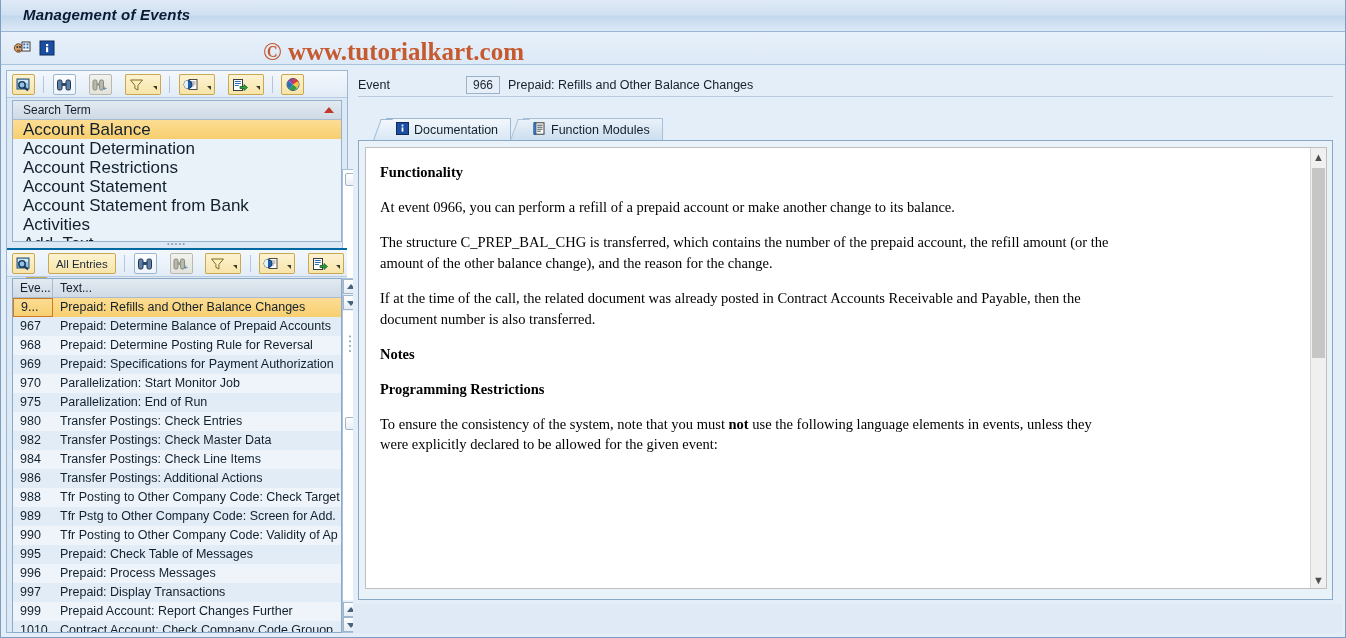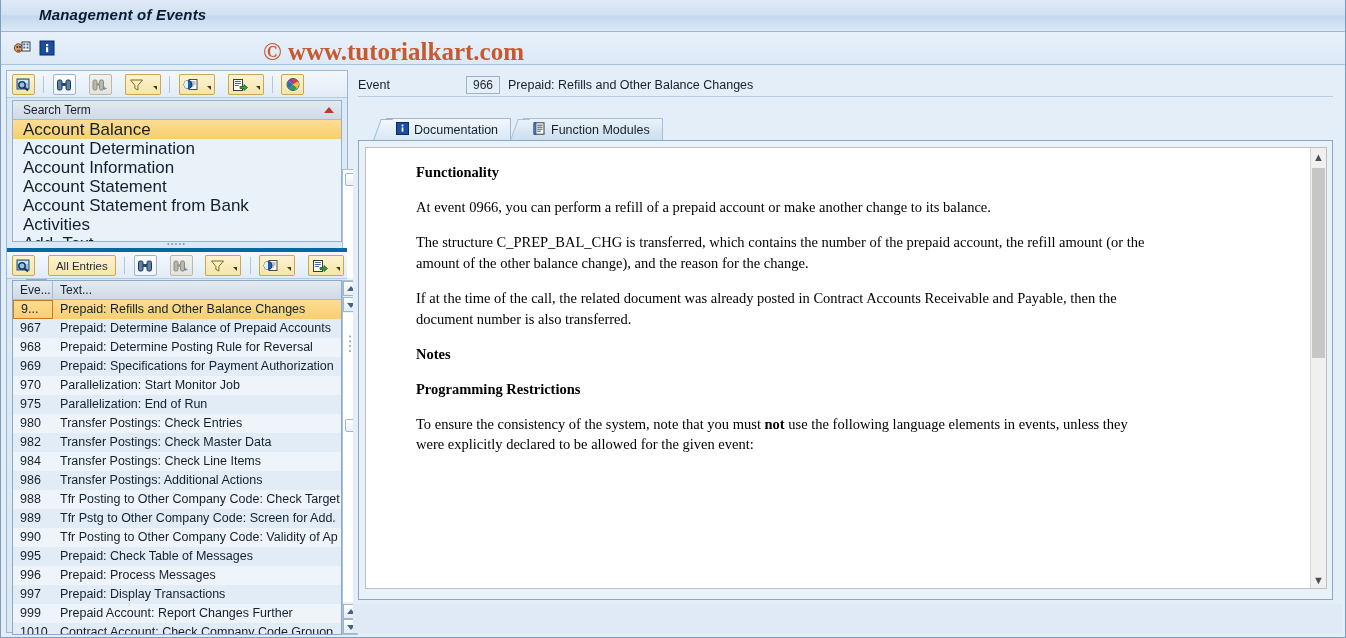--- a/index.html
+++ b/index.html
@@ -28,21 +28,20 @@
     width: 1346px; height: 32px;
     background: linear-gradient(to bottom, #dfeaf6 0%, #cfe0f1 48%, #c3d8ed 52%, #dbe8f6 100%);
     border-bottom: 1px solid #9ab6d4;
   }
   #title-text {
     position: absolute; left: 22px; top: 6px;
     font-size: 15px; font-weight: bold; font-style: italic;
     color: #0a1a33;
     letter-spacing: .2px;
     white-space: nowrap;
-    margin-left: 16px;
   }
 
   
   #toolbar2 {
     position: absolute; left: 0; top: 32px;
     width: 1346px; height: 33px;
     background: linear-gradient(to bottom, #e8f1fa 0%, #dce9f6 100%);
     border-bottom: 1px solid #a9c3dd;
   }
   .tb2-icon {
@@ -331,21 +330,20 @@
     overflow: hidden;
   }
   #doc-body {
     position: absolute; left: 0; top: 0;
     width: 768px; height: 100%;
     padding: 14px 18px 0 14px;
     font-family: "Liberation Serif", serif;
     font-size: 14.5px;
     color: #000;
     line-height: 1.42;
-    margin-left: 36px;
   }
   #doc-body h3 {
     margin: 0 0 14px 0;
     font-size: 14.5px; font-weight: bold;
   }
   #doc-body p { margin: 0 0 15px 0; }
   #doc-body ul { margin: 0 0 15px 0; padding-left: 28px; }
   #doc-body li { margin: 0 0 1px 0; }
 
   
@@ -486,38 +484,38 @@
     </div>
 
     <div id="searchterm-box">
       <div class="col-head">
         <span>Search Term</span>
         <span class="sortmark"></span>
       </div>
       <div id="st-rows">
           <div class="st-row sel">Account Balance</div>
           <div class="st-row">Account Determination</div>
-          <div class="st-row">Account Information</div>
+          <div class="st-row">Account Restrictions</div>
           <div class="st-row">Account Statement</div>
           <div class="st-row">Account Statement from Bank</div>
           <div class="st-row">Activities</div>
           <div class="st-row">Add. Text</div>
         </div>
     </div>
 
     <div class="sapsb" style="left:335px; top:98px; height:142px;">
       <div class="track" style="top:0; bottom:32px;"></div>
       <div class="thumb" style="top:3px; height:13px;"></div>
       <div class="arw up" style="bottom:15px;"></div>
       <div class="arw dn" style="bottom:0;"></div>
     </div>
 
     <div class="splitdots" style="left:160px; top:168px;">•••••</div>
 
-    <div style="position:absolute; left:0; top:177px; width:340px; height:384px; background:#dce8f4; border-top:4px solid #0369a1;">
+    <div style="position:absolute; left:0; top:177px; width:340px; height:384px; background:#dce8f4; border-top:2px solid #0369a1;">
 
       <div class="sap-toolbar" style="top:0;">
         <div style="padding-left:5px;">
           <span class="tbtn icononly">
             <svg width="16" height="15" viewBox="0 0 16 15">
               <rect x="1" y="2" width="12" height="10" fill="#8fc3e8" stroke="#2b4f73" stroke-width="1"></rect>
               <rect x="2" y="3" width="10" height="3" fill="#cfe6f7"></rect>
               <circle cx="6" cy="8" r="3.2" fill="none" stroke="#1d3b5c" stroke-width="1.5"></circle>
               <line x1="8.3" y1="10.3" x2="12" y2="13.6" stroke="#1d3b5c" stroke-width="2"></line>
             </svg>

